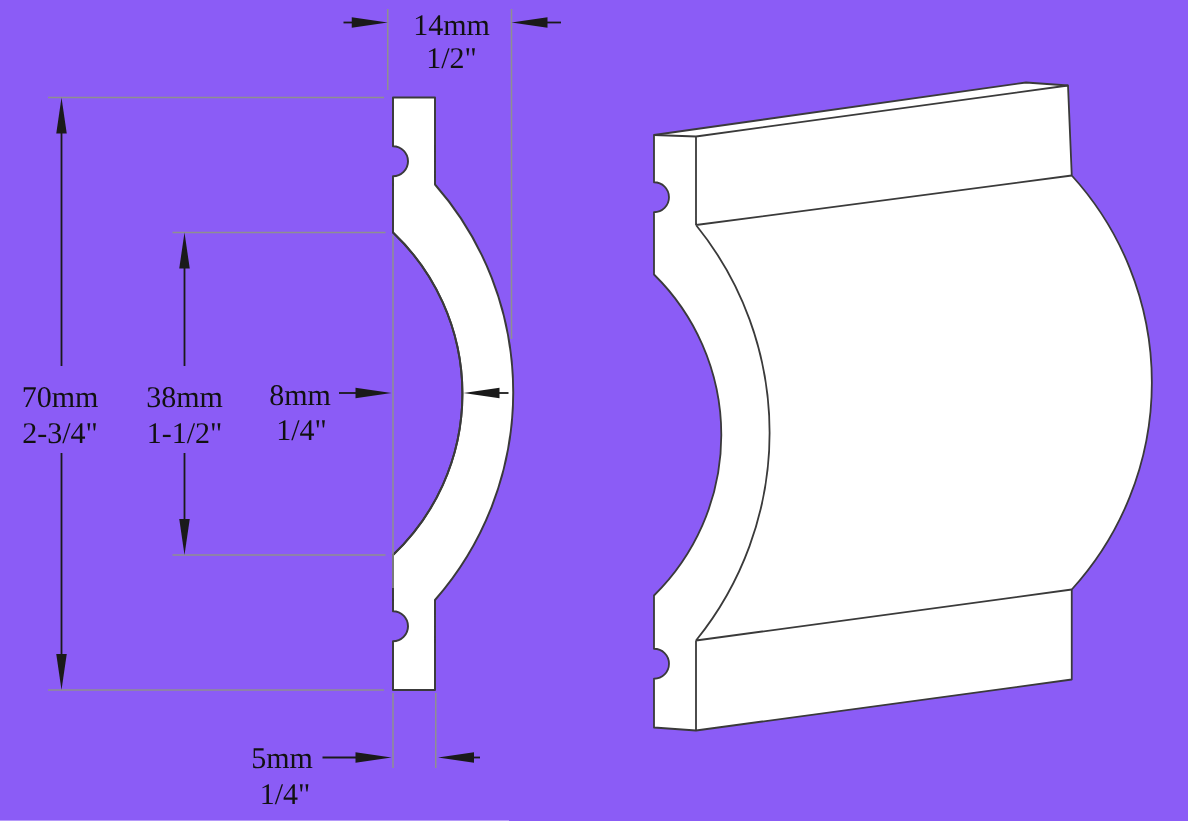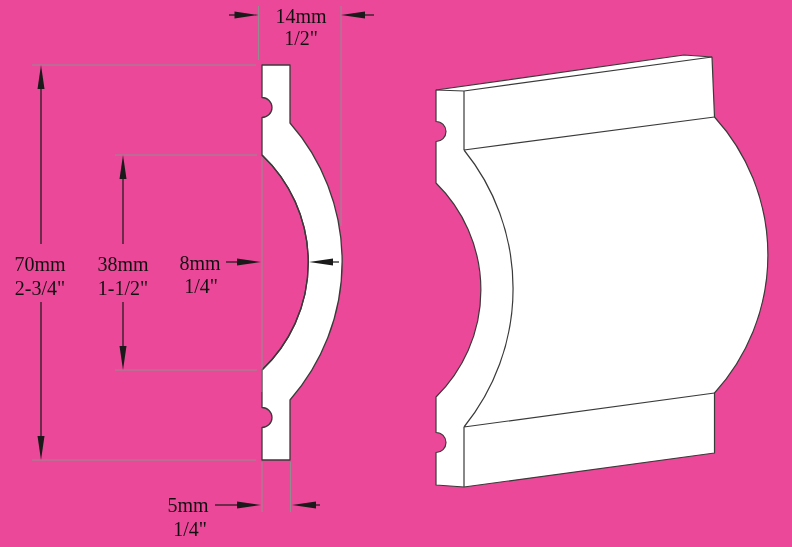--- a/index.html
+++ b/index.html
@@ -2,21 +2,21 @@
 <html><head>
 <meta charset="utf-8">
 <style>
   html,body{margin:0;padding:0;}
   body{
     width:792px;height:547px;
     background:#ffffff;
     font-family:"Liberation Serif", serif;
     overflow:hidden;
   }
-  .drawing-wrap{position:relative;width:792px;height:547px;background:#ec4899;}
+  .drawing-wrap{position:relative;width:792px;height:547px;background:#8b5cf6;}
   svg{position:absolute;left:0;top:0;}
   text{
     font-family:"Liberation Serif", serif;
     font-size:20px;
   }
 </style>
 </head>
 <body>
 
 <div class="drawing-wrap">

